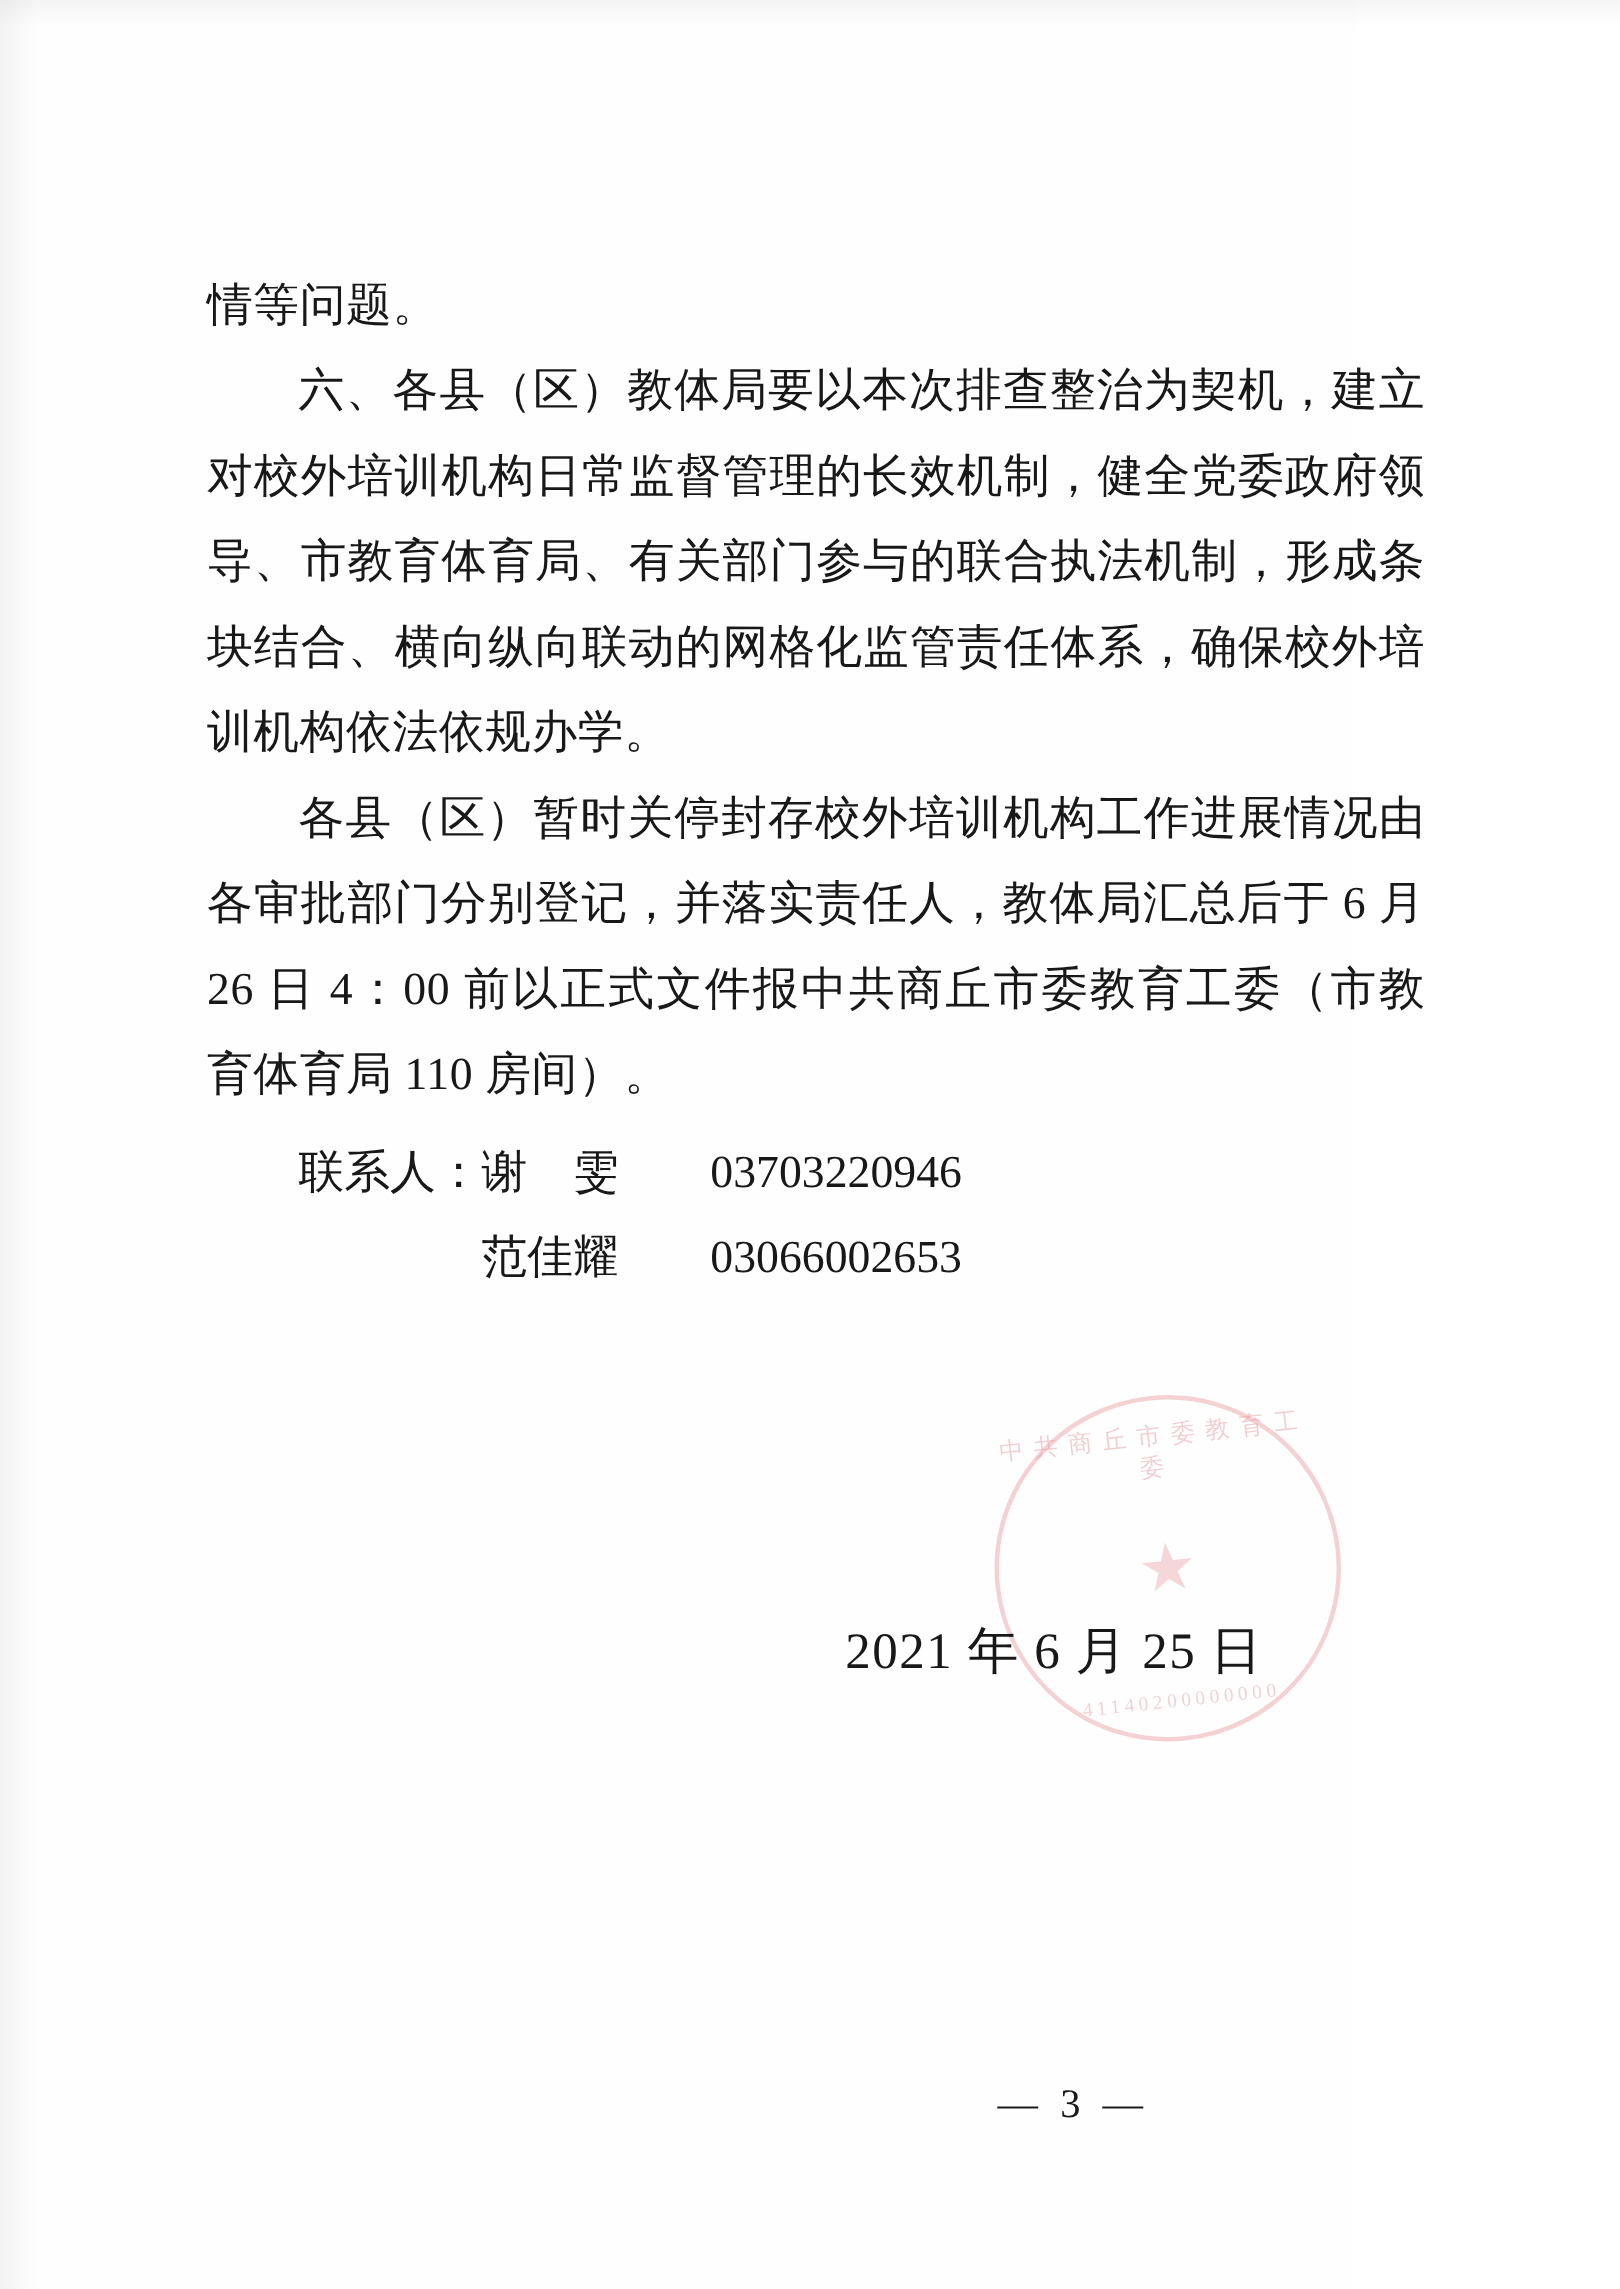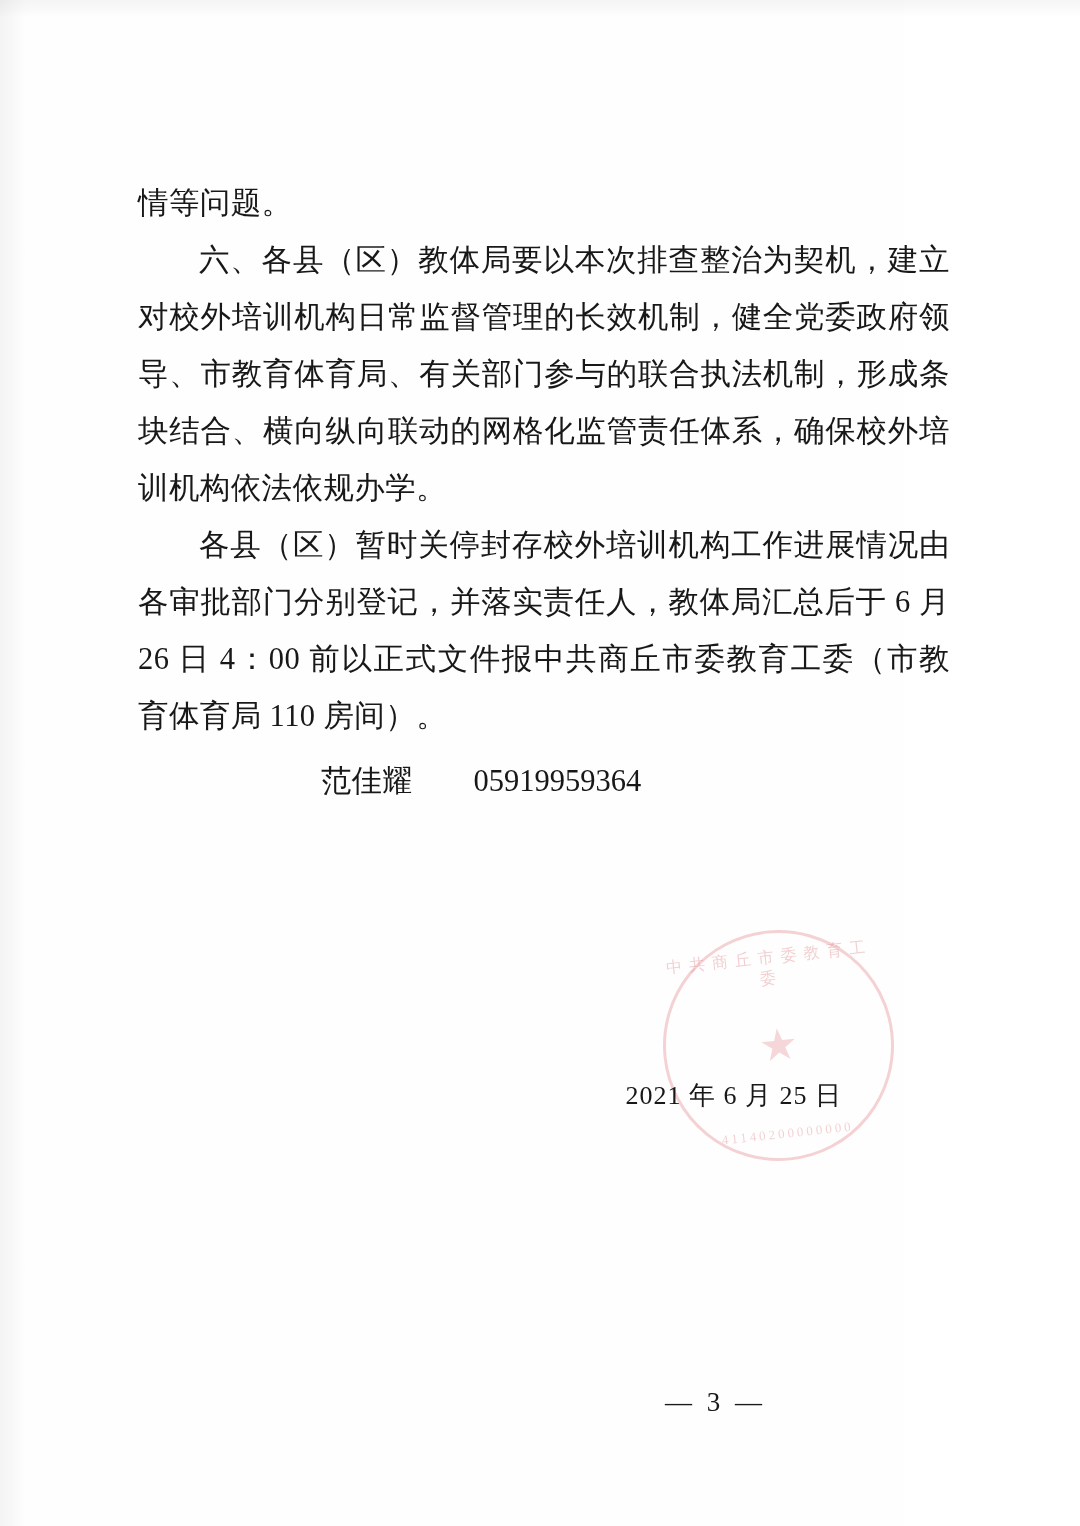--- a/index.html
+++ b/index.html
@@ -95,21 +95,21 @@
     width: 100%;
     text-align: center;
     font-size: 13px;
     color: rgba(200, 50, 58, 0.40);
     letter-spacing: 3px;
   }
   .date-line {
     position: absolute;
     right: 108px;
     top: 38px;
-    font-size: 26px;
+    font-size: 34px;
     color: #181818;
     letter-spacing: 1px;
     white-space: pre;
   }
   .page-number {
     position: absolute;
     right: 138px;
     bottom: 108px;
     font-size: 27px;
     color: #1a1a1a;
@@ -145,21 +145,22 @@
 
   <div class="doc-body">
 
     <p class="para">情等问题。</p>
 
     <p class="para indent">六、各县（区）教体局要以本次排查整治为契机，建立对校外培训机构日常监督管理的长效机制，健全党委政府领导、市教育体育局、有关部门参与的联合执法机制，形成条块结合、横向纵向联动的网格化监管责任体系，确保校外培训机构依法依规办学。</p>
 
     <p class="para indent">各县（区）暂时关停封存校外培训机构工作进展情况由各审批部门分别登记，并落实责任人，教体局汇总后于 6 月 26 日 4：00 前以正式文件报中共商丘市委教育工委（市教育体育局 110 房间）。</p>
 
     <div class="contacts">
-      <div class="contact-line">　　　　范佳耀　　05919959364</div>
+      <div class="contact-line">联系人：谢　雯　　03703220946</div>
+      <div class="contact-line">　　　　范佳耀　　03066002653</div>
     </div>
 
   </div>
 
   <div class="sign-block">
     <div class="seal">
       <div class="seal-text-top">中共商丘市委教育工委</div>
       <div class="seal-inner-star">★</div>
       <div class="seal-text-bottom">41140200000000</div>
     </div>

